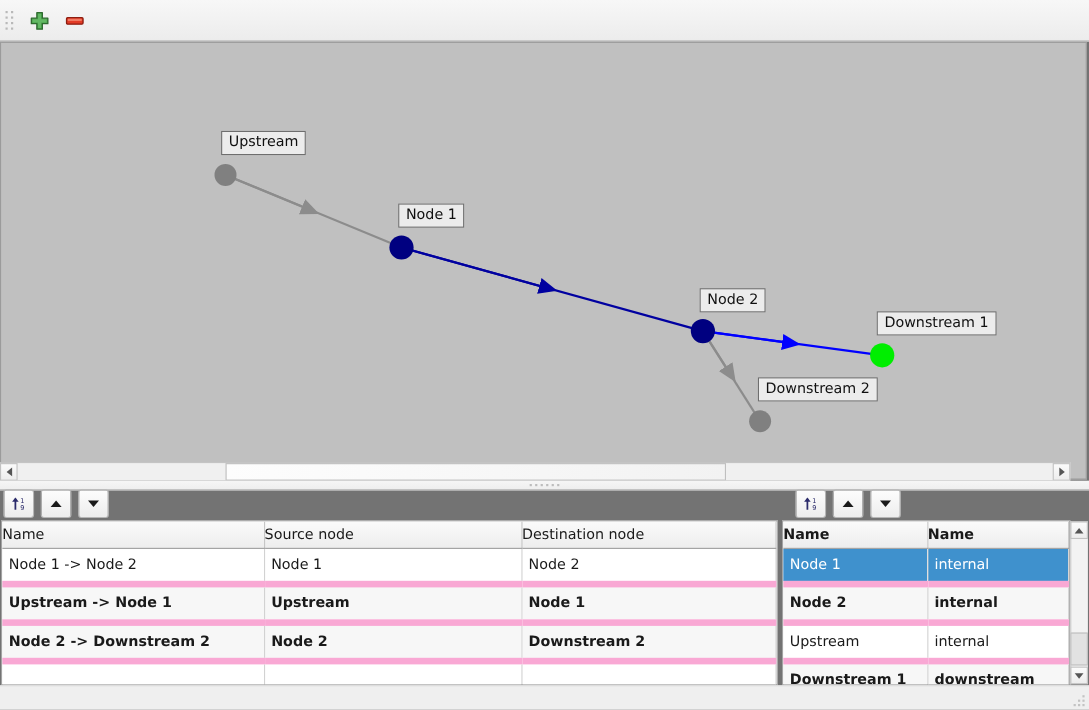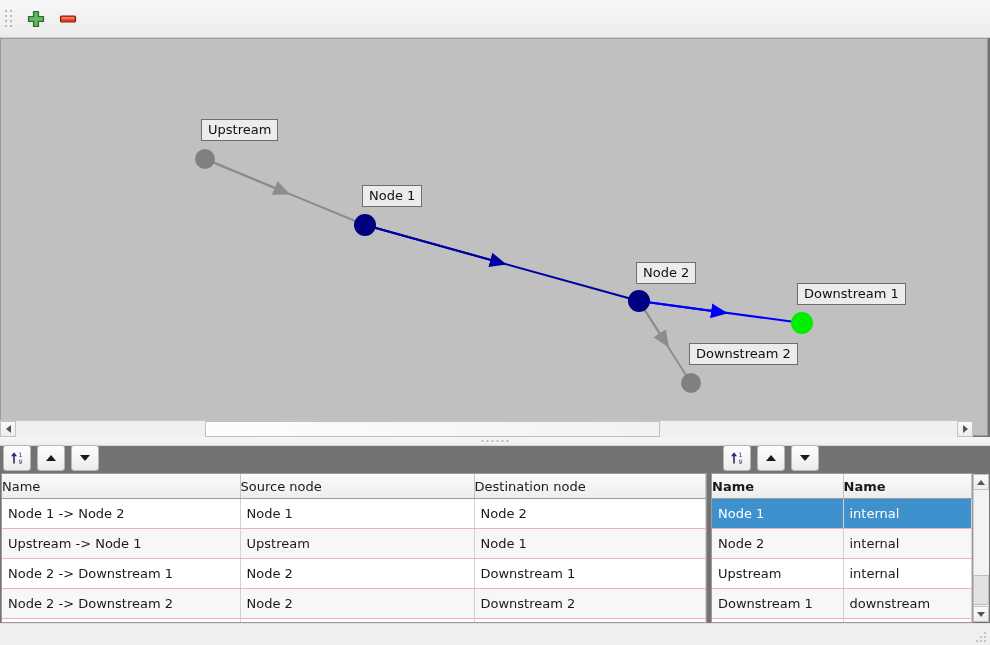--- a/index.html
+++ b/index.html
@@ -163,31 +163,31 @@
     height: 24px;
     font-size: 13px;
     font-weight: normal;
     color: #1a1a1a;
     text-align: left;
     padding: 0;
   }
   table.grid.bold-head th { font-weight: bold; }
   table.grid td {
     border-right: 1px solid #d2d2d2;
-    border-bottom: 1px solid #f9a8d4;
+    border-bottom: 6px solid #f9a8d4;
     height: 29px;
     font-size: 13px;
     padding: 0 6px;
     color: #1a1a1a;
     white-space: nowrap;
     overflow: hidden;
     text-overflow: ellipsis;
     background: #ffffff;
   }
-  table.grid tr.alt td { background: #f7f7f7; }
+  table.grid tr.alt td { background: #f7f7f7; font-weight: bold; }
   table.grid tr.selected td { background: #3f91cd; color: #ffffff; }
 
   .rt-scroll {
     position: absolute;
     right: 1px; top: 30px;
     width: 16px; height: 148px;
     background: #f3f3f3;
     border-left: 1px solid #cfcfcf;
     box-sizing: border-box;
   }
@@ -359,25 +359,20 @@
           <tr>
             <td>Node 1 -&gt; Node 2</td>
             <td>Node 1</td>
             <td>Node 2</td>
           </tr>
           <tr class="alt">
             <td>Upstream -&gt; Node 1</td>
             <td>Upstream</td>
             <td>Node 1</td>
           </tr>
-          <tr>
-            <td>Node 2 -&gt; Downstream 1</td>
-            <td>Node 2</td>
-            <td>Downstream 1</td>
-          </tr>
           <tr class="alt">
             <td>Node 2 -&gt; Downstream 2</td>
             <td>Node 2</td>
             <td>Downstream 2</td>
           </tr>
           <tr>
             <td></td>
             <td></td>
             <td></td>
           </tr>

